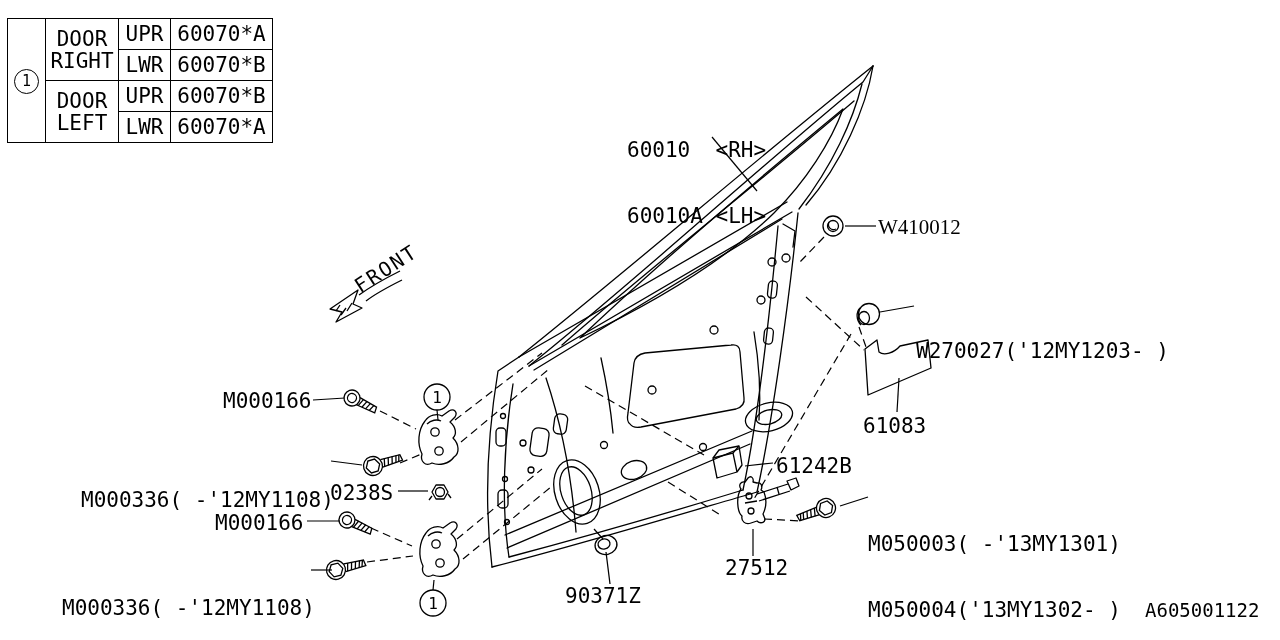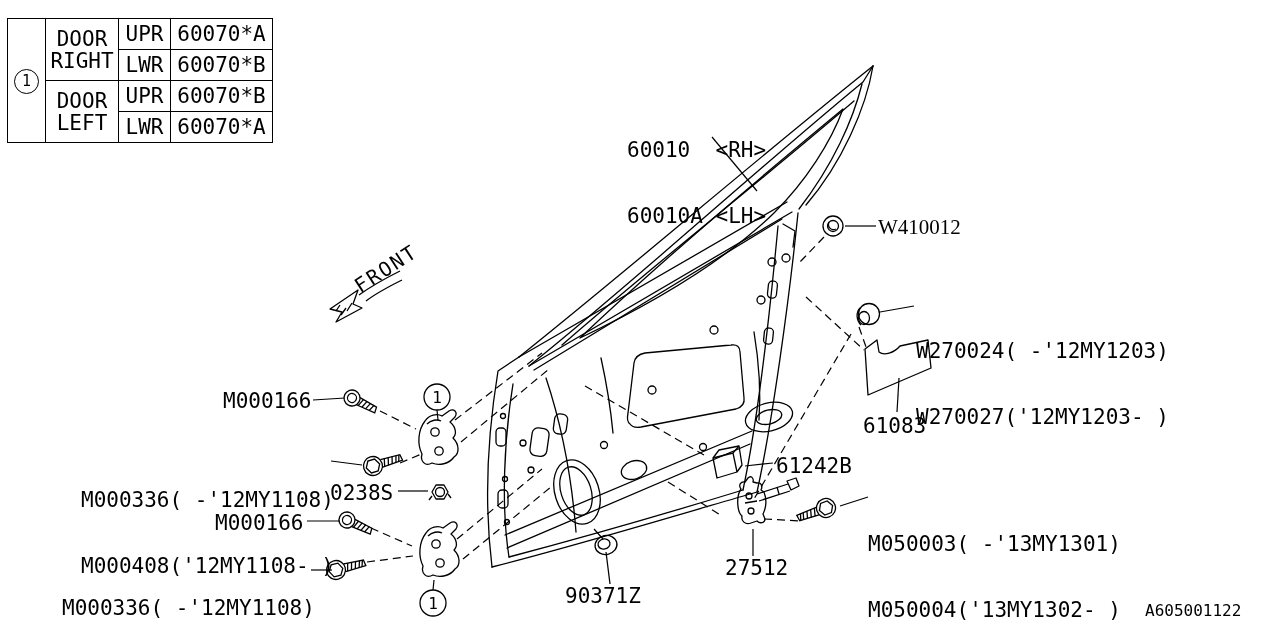--- a/index.html
+++ b/index.html
@@ -9,21 +9,21 @@
     font-family:"DejaVu Sans Mono", monospace;
     color:#000;
   }
   #stage{position:absolute;inset:0;width:1280px;height:640px;}
   svg{position:absolute;left:0;top:0;}
   .label{
     position:absolute;font-size:21px;line-height:21px;white-space:pre;
     color:#000;letter-spacing:0px;
   }
   .label.two{line-height:22px;text-align:right;}
-  .label.small{font-size:16px;}
+  .label.small{font-size:19px;}
   .label.front{
     font-size:20px;line-height:20px;transform-origin:0 100%;
     transform:rotate(-33deg);letter-spacing:2px;
   }
   
   table.ptable{
     position:absolute;left:7px;top:18px;border-collapse:collapse;
     table-layout:fixed;
   }
   table.ptable td{
@@ -275,31 +275,29 @@
     </table>
 
   <div class="label two" style="left:627px;top:95px;">
     <div>60010  &lt;RH&gt;</div>
     <div>60010A &lt;LH&gt;</div>
   </div>
 
   <div class="label" style="left:878px;top:217px;font-family:Liberation Serif, serif;">W410012</div>
 
   <div class="label two" style="left:916px;top:296px;">
-    <div>W270024( -'12MY1203)</div>
     <div>W270027('12MY1203- )</div>
   </div>
 
   <div class="label" style="left:863px;top:416px;">61083</div>
 
   <div class="label" style="left:223px;top:391px;">M000166</div>
 
   <div class="label two" style="left:81px;top:445px;">
     <div>M000336( -'12MY1108)</div>
-    <div>M000408('12MY1108- )</div>
   </div>
 
   <div class="label" style="left:330px;top:483px;">0238S</div>
 
   <div class="label" style="left:215px;top:513px;">M000166</div>
 
   <div class="label two" style="left:62px;top:553px;">
     <div>M000336( -'12MY1108)</div>
     
   </div>

